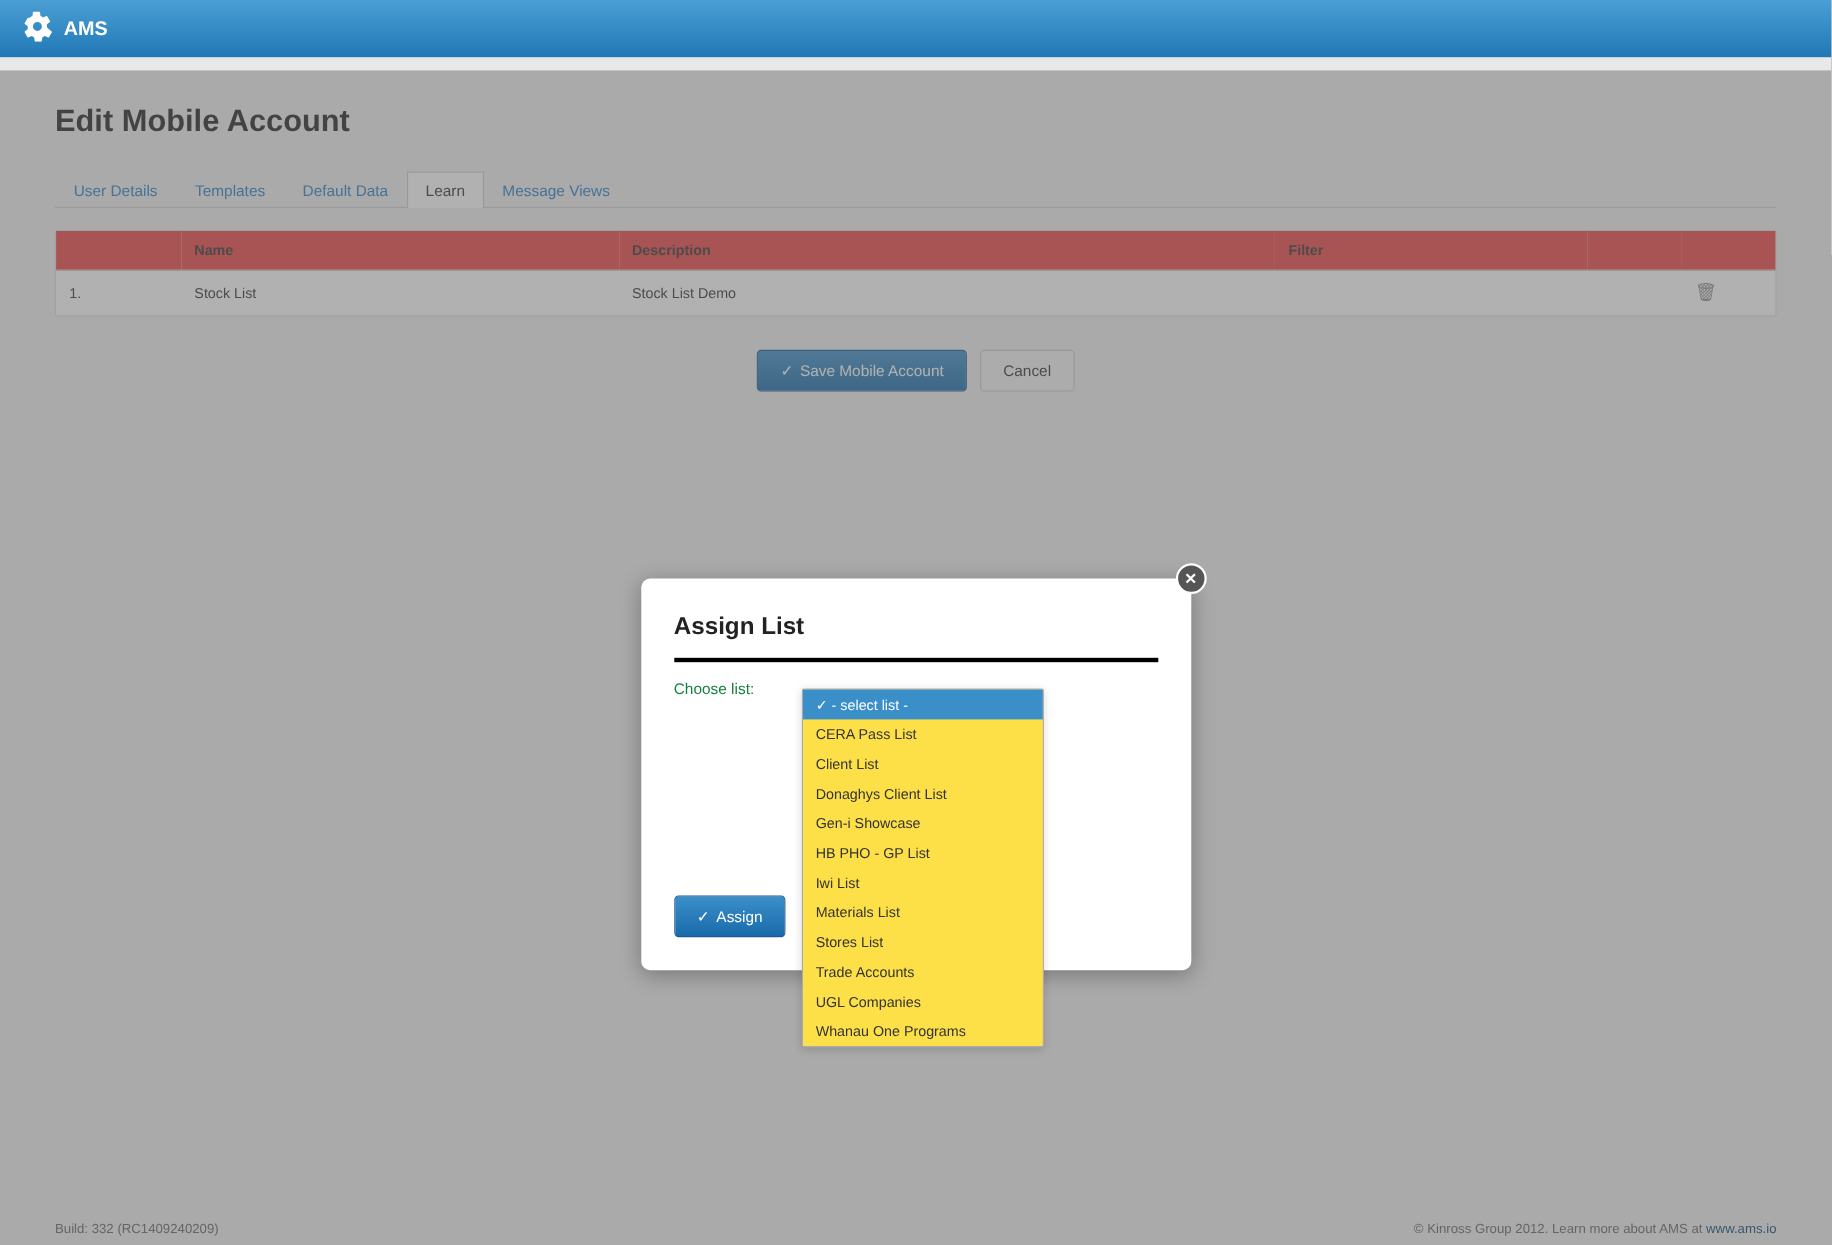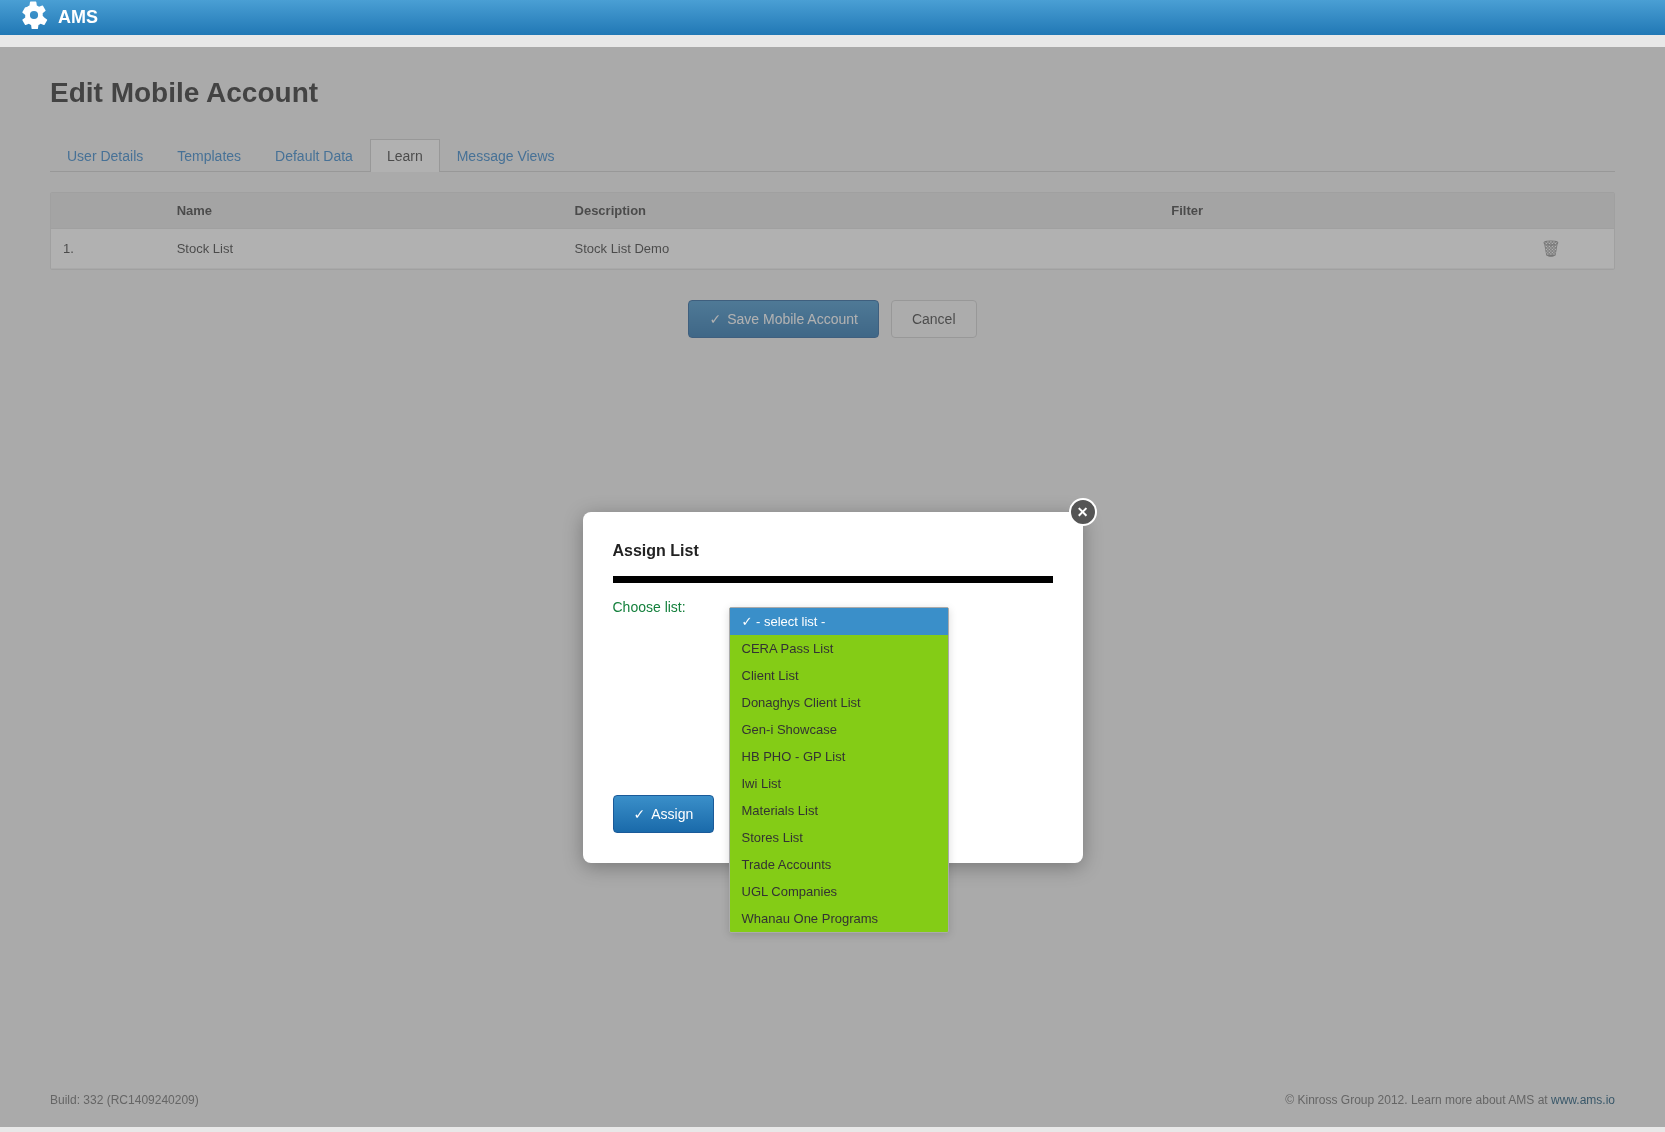--- a/index.html
+++ b/index.html
@@ -1,21 +1,21 @@
 <!DOCTYPE html>
 <html><head>
   <meta charset="utf-8">
   <style>
     * { box-sizing: border-box; margin: 0; padding: 0; }
     body { font-family: Arial, Helvetica, sans-serif; font-size: 14px; background: #e8e8e8; min-height: 1132px; width: 1665px; }
 
     
     .top-bar {
       background: linear-gradient(to bottom, #4a9fd4, #2178b5);
-      height: 35px;
+      height: 52px;
       display: flex;
       align-items: center;
       padding: 0 20px;
     }
     .top-bar-logo {
       display: flex;
       align-items: center;
       gap: 10px;
       color: white;
       font-size: 18px;
@@ -93,21 +93,21 @@
     .table-container {
       background: white;
       border: 1px solid #ddd;
       border-radius: 2px;
     }
     table {
       width: 100%;
       border-collapse: collapse;
     }
     thead tr {
-      background: #e5e5e5;
+      background: #ef4444;
     }
     th {
       padding: 10px 12px;
       text-align: left;
       font-weight: bold;
       border-bottom: 1px solid #ddd;
       font-size: 13px;
       color: #333;
     }
     td {
@@ -200,25 +200,25 @@
       border: 2px solid white;
       cursor: pointer;
       display: flex;
       align-items: center;
       justify-content: center;
       color: white;
       font-size: 14px;
       font-weight: bold;
     }
     .modal-title {
-      font-size: 16px;
+      font-size: 22px;
       font-weight: bold;
       color: #222;
       margin-bottom: 16px;
-      border-bottom: 7px solid #000000;
+      border-bottom: 4px solid #000000;
       padding-bottom: 16px;
     }
     .modal-form-row {
       display: flex;
       align-items: center;
       margin-bottom: 20px;
       gap: 16px;
     }
     .modal-label {
       font-size: 14px;
@@ -231,21 +231,21 @@
       position: relative;
       flex: 1;
     }
 
     
     .dropdown-open {
       position: absolute;
       top: 0;
       left: 0;
       width: 220px;
-      background: #84cc16;
+      background: #fde047;
       border: 1px solid #aaa;
       border-radius: 2px;
       box-shadow: 0 2px 8px rgba(0,0,0,0.15);
       z-index: 100;
     }
     .dropdown-option {
       padding: 6px 12px;
       cursor: pointer;
       font-size: 13px;
       color: #333;

